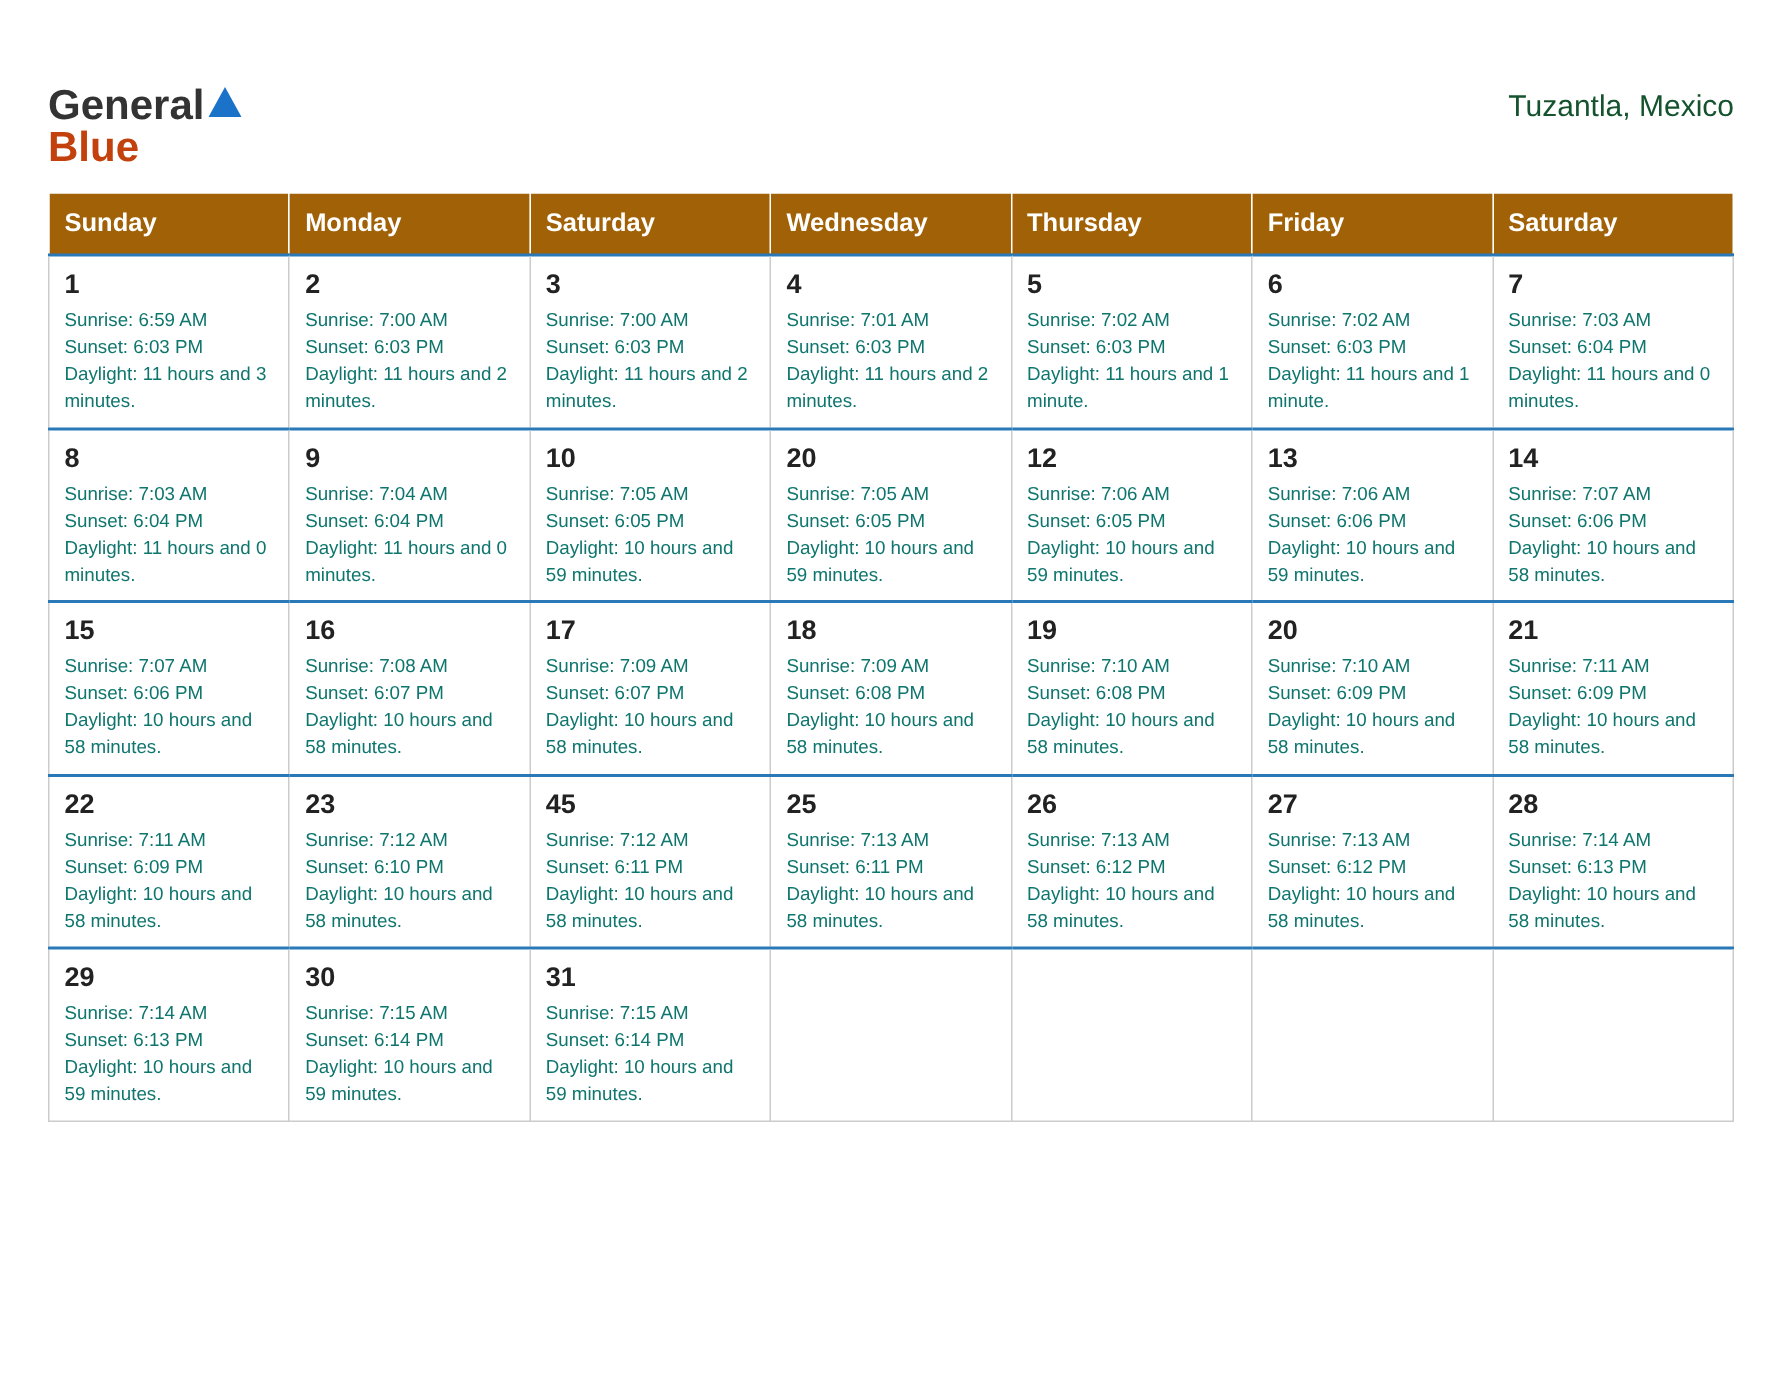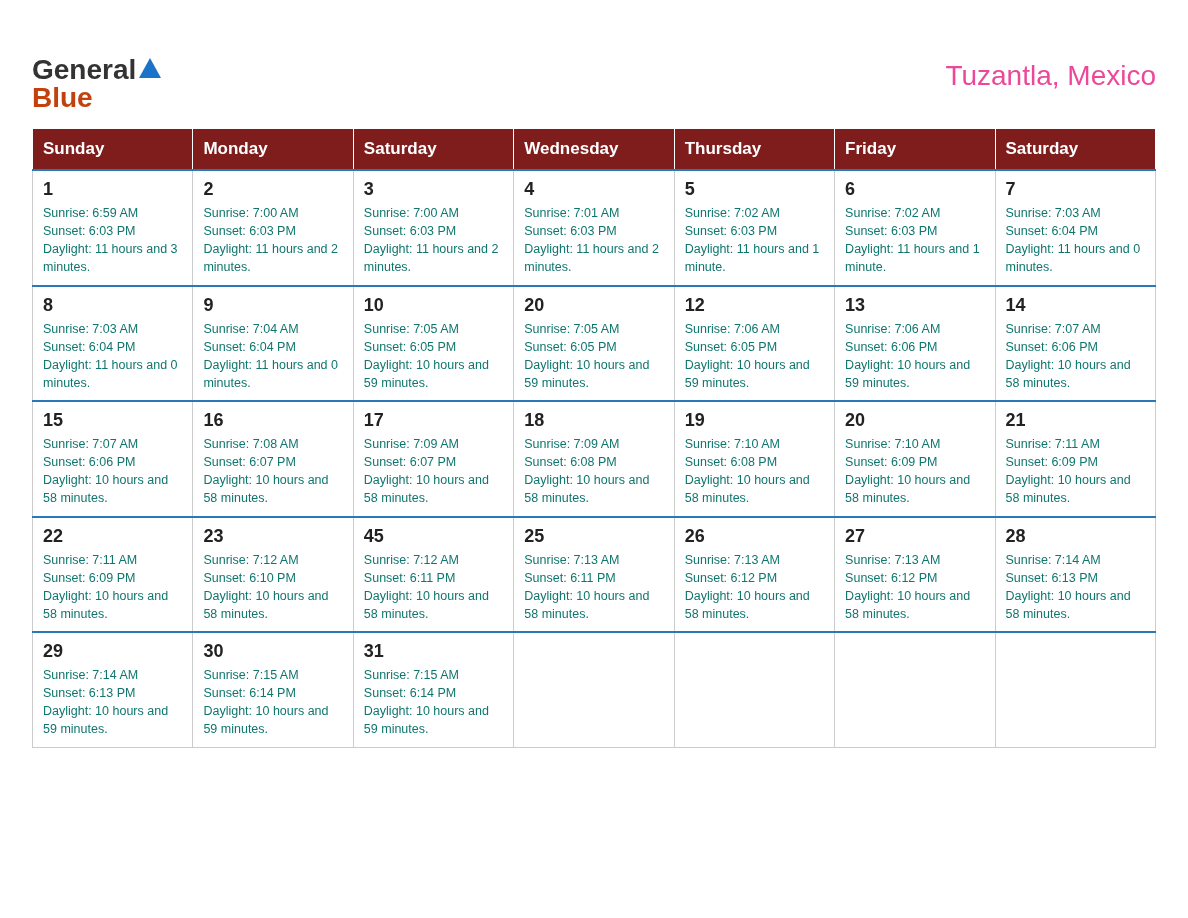--- a/index.html
+++ b/index.html
@@ -41,31 +41,31 @@
     .title-section {
       text-align: right;
     }
     .month-title {
       font-size: 48px;
       font-weight: bold;
       color: #222;
       line-height: 1.1;
     }
     .location-title {
-      font-size: 28px;
-      color: #ec4899;
+      font-size: 20px;
+      color: #14532d;
       margin-top: 4px;
     }
     .calendar-table {
       width: 100%;
       border-collapse: collapse;
       margin-top: 8px;
     }
     .calendar-table th {
-      background-color: #7f1d1d;
+      background-color: #a16207;
       color: #fff;
       font-size: 17px;
       font-weight: bold;
       padding: 10px 10px;
       text-align: left;
       border: 1px solid #fff;
     }
     .calendar-table td {
       vertical-align: top;
       border: 1px solid #ccc;

